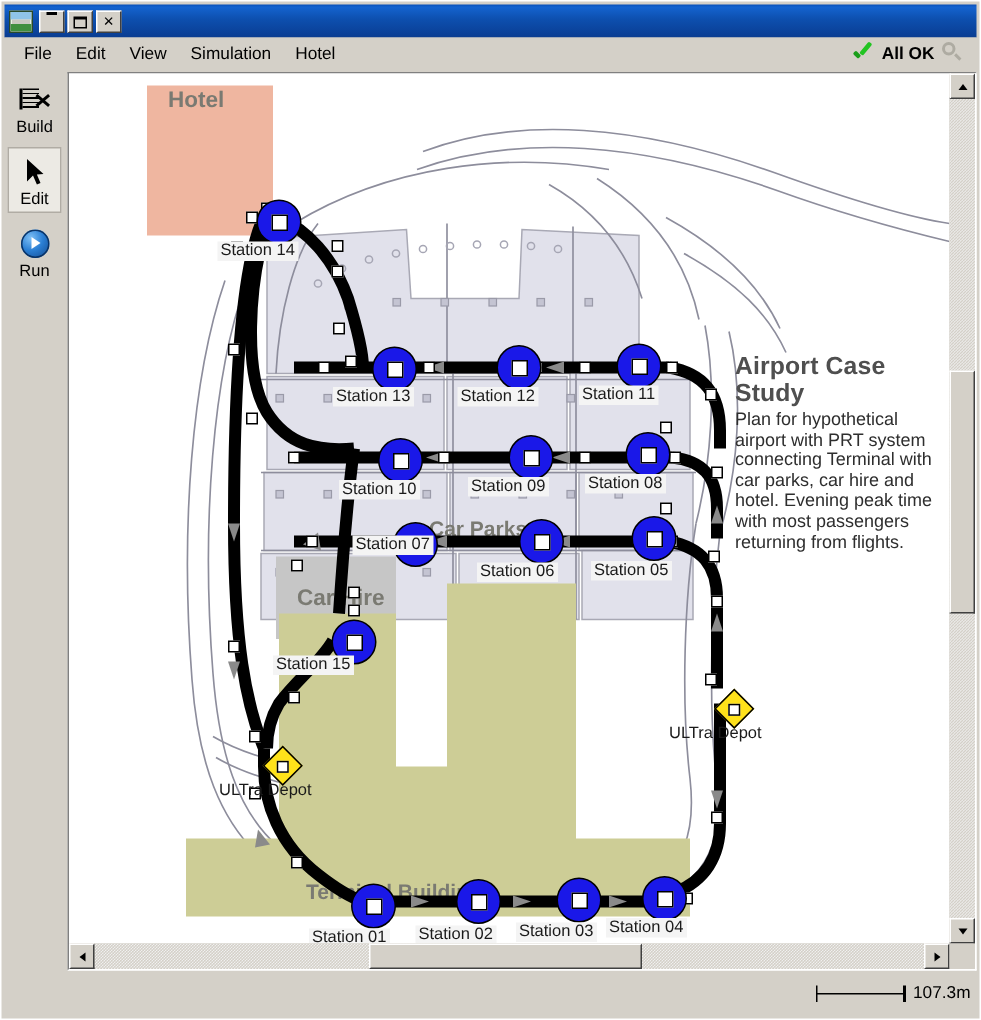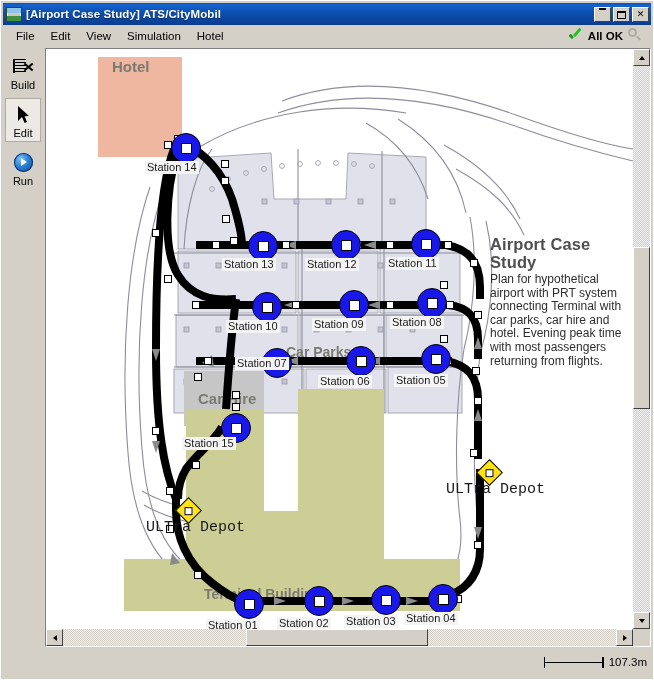--- a/index.html
+++ b/index.html
@@ -114,39 +114,38 @@
   .region-label{position:absolute;font-weight:bold;color:#7a7a72;white-space:nowrap;}
   .station{position:absolute;width:30px;height:30px;border-radius:50%;
      background:#1a18e8;border:1.6px solid #000;box-sizing:border-box;
      display:flex;align-items:center;justify-content:center;}
   .station i{width:11px;height:11px;background:#fff;border:1.6px solid #000;box-sizing:border-box;display:block;}
   .depot{position:absolute;width:19px;height:19px;background:#ffe21a;border:1.6px solid #000;
      box-sizing:border-box;transform:rotate(45deg);display:flex;align-items:center;justify-content:center;}
   .depot i{width:8px;height:8px;background:#fff;border:1.5px solid #000;box-sizing:border-box;display:block;}
   .slabel{position:absolute;background:#f4f4f4;color:#1a1a1a;font-size:11px;
      padding:0 2px;white-space:nowrap;line-height:13px;}
-  .dlabel{position:absolute;color:#1a1a1a;font-size:15px;white-space:nowrap;line-height:13px;font-family:Liberation Mono, monospace;}
+  .dlabel{position:absolute;color:#1a1a1a;font-size:11px;white-space:nowrap;line-height:13px;}
   .handle{position:absolute;width:8px;height:8px;background:#fff;border:1.4px solid #000;box-sizing:border-box;}
   .desc{position:absolute;}
   .desc h2{margin:0;font-size:16.5px;font-weight:bold;color:#4f4f4f;line-height:18px;letter-spacing:.1px;}
   .desc p{margin:2px 0 0;font-size:12px;color:#2e2e2e;line-height:13.6px;}
   .credit{position:absolute;font-style:italic;font-size:7.6px;color:#8a8a84;white-space:nowrap;}
 </style>
 </head>
 <body>
 
 <div class="app">
 
   <div class="titlebar">
     <div class="app-icon">
       <i class="sky"></i>
         <i class="road"></i>
         <i class="grass"></i>
     </div>
-    <div class="title-text">[Airport Case Study] ATS/CityMobil</div>
     <div class="wbtns">
       <div class="wbtn">
           <span class="min-g"></span>
         </div>
       <div class="wbtn">
           <span class="max-g"></span>
         </div>
       <div class="wbtn">
         <span>✕</span>
       </div>

